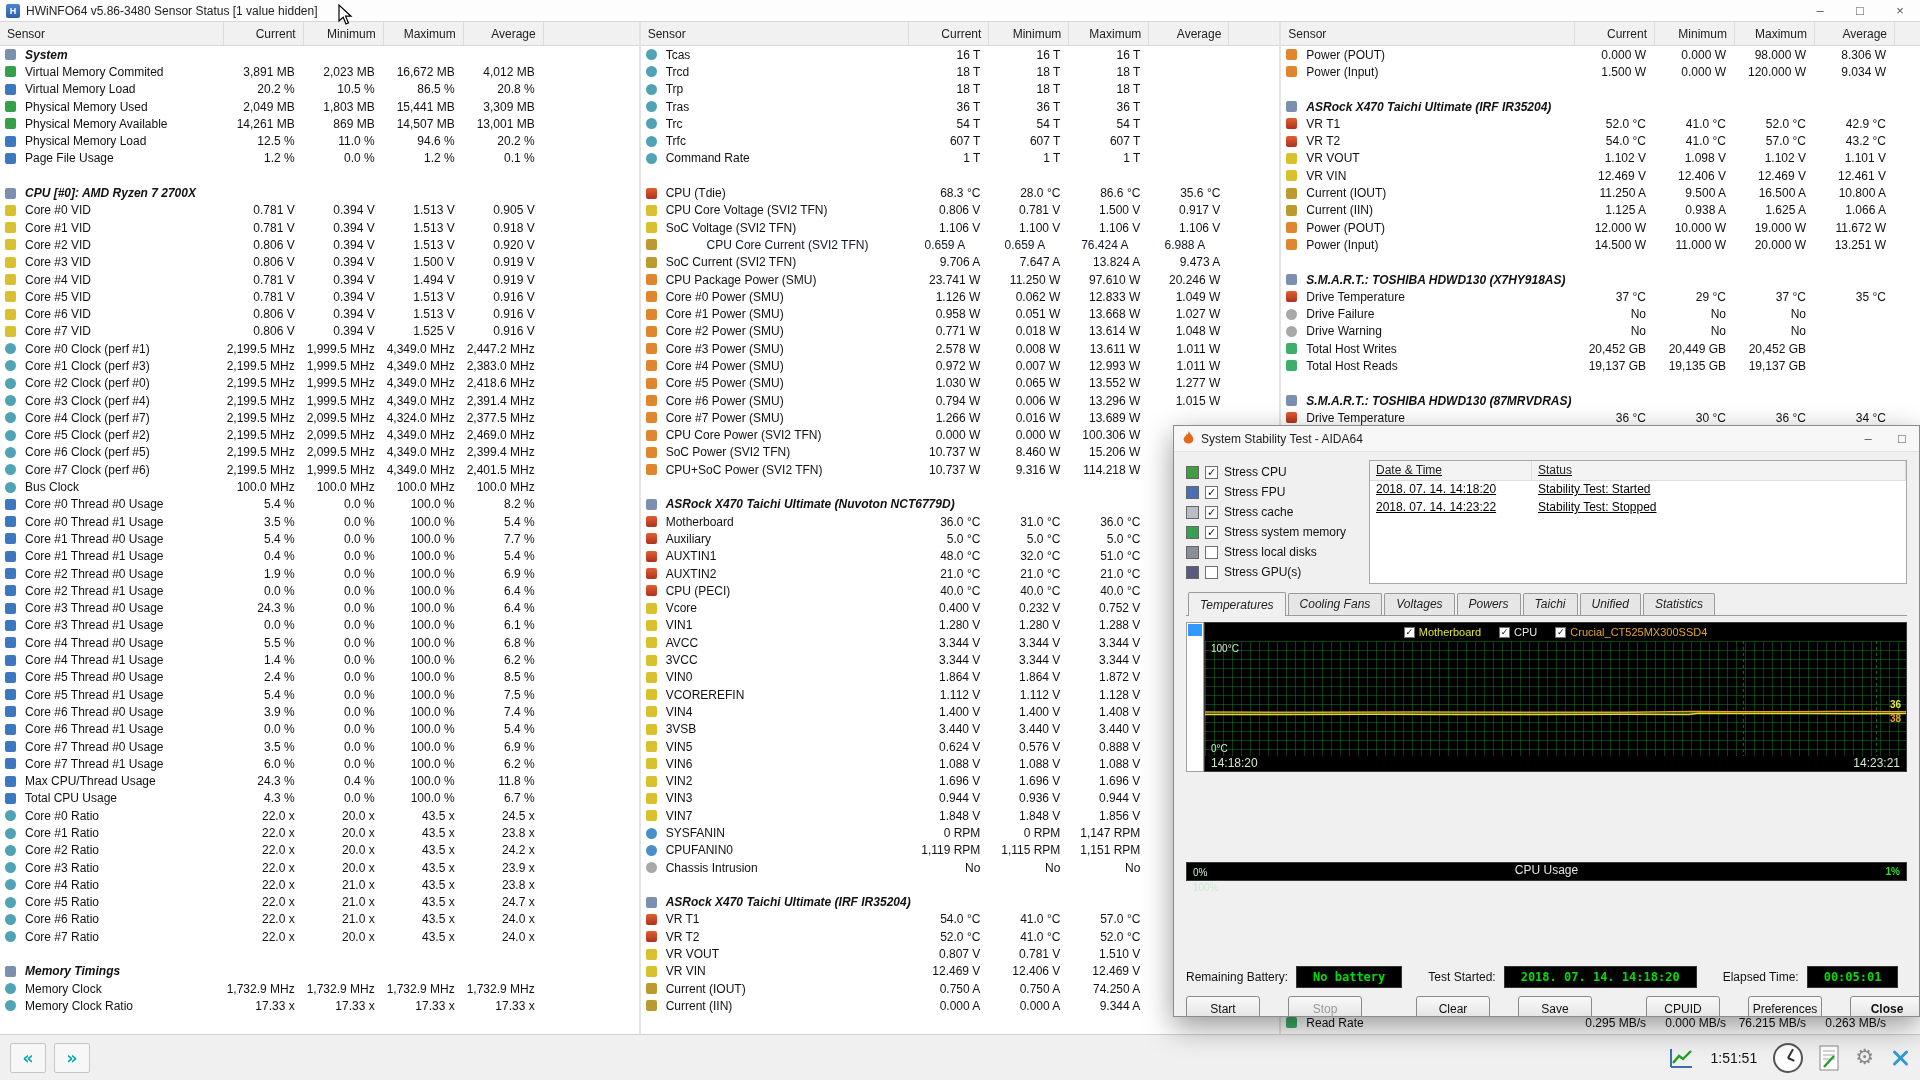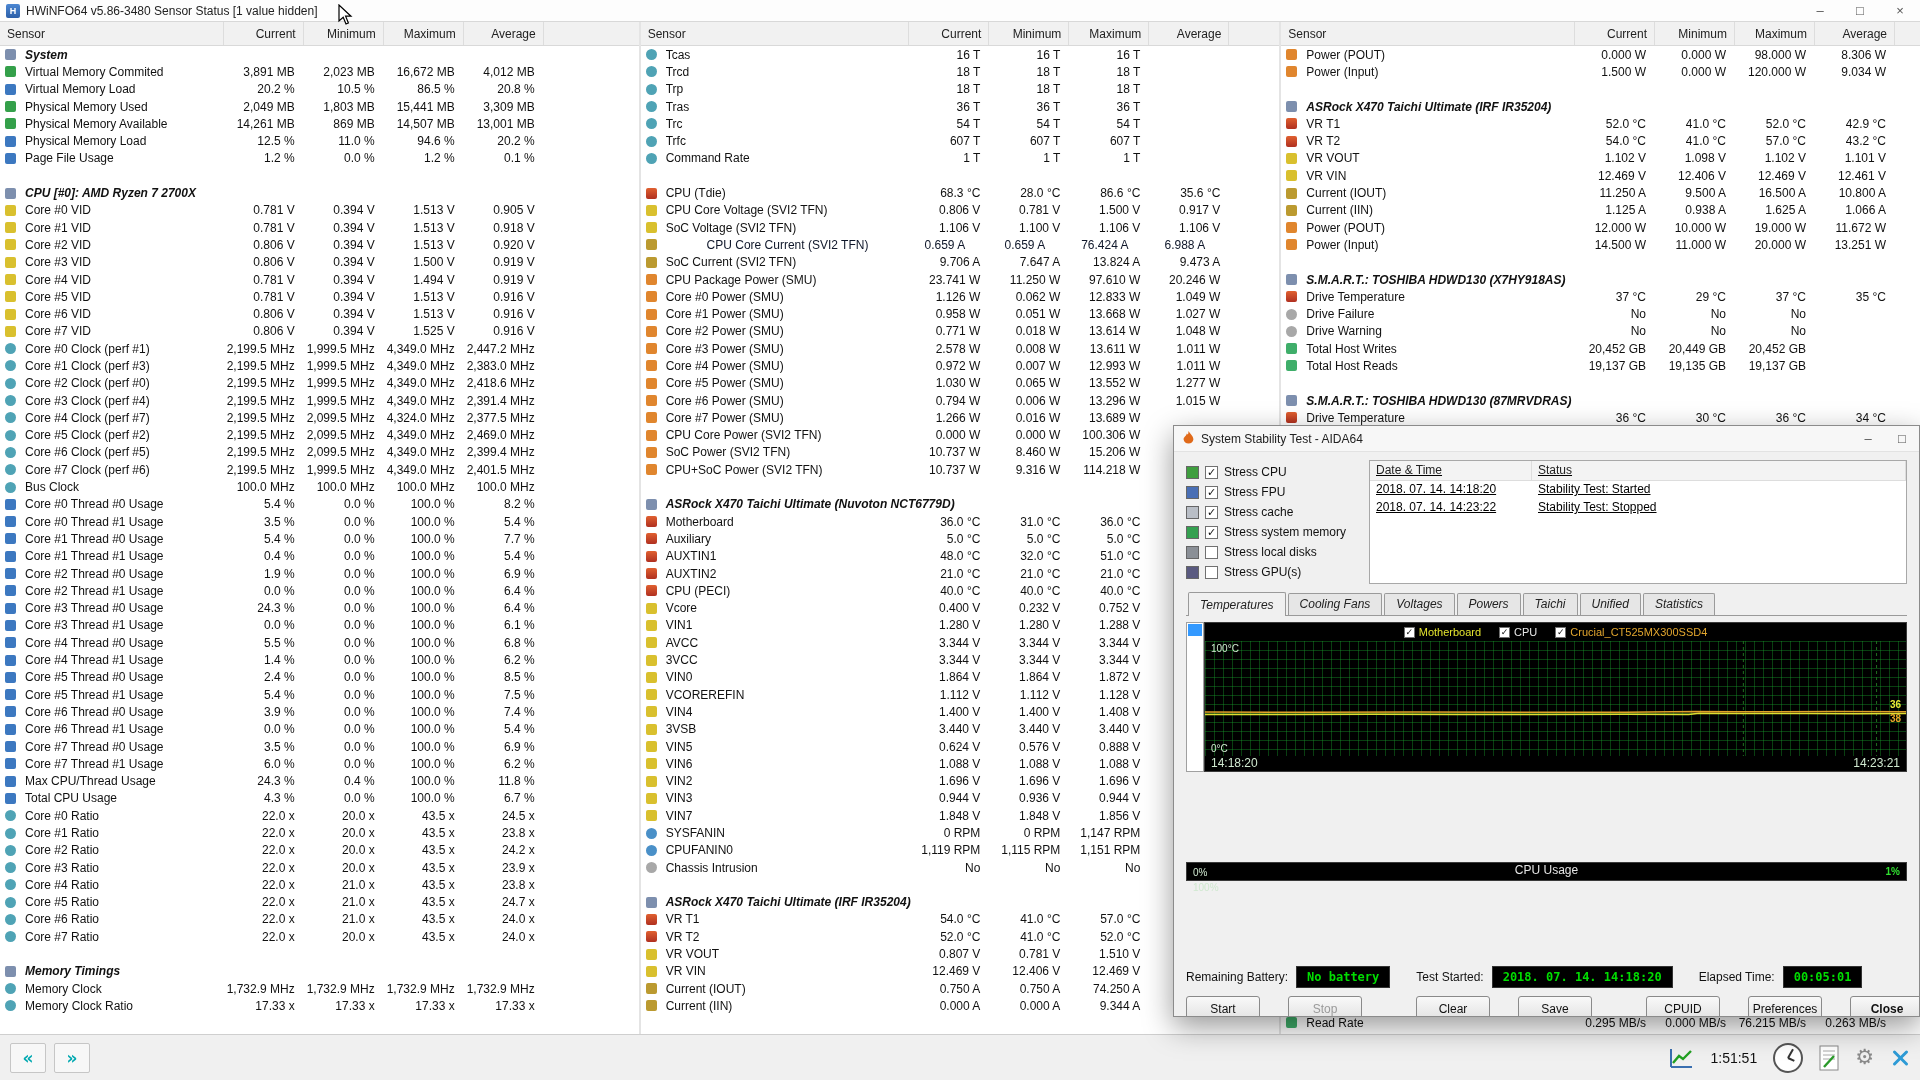--- a/index.html
+++ b/index.html
@@ -104,21 +104,21 @@
   .ylab.top { top:2px; } .ylab.bot { bottom:2px; }
   .vlab { position:absolute; right:5px; font-size:10px; font-weight:bold; z-index:2; }
   .v1 { top:50%; color:#e8e838; } .v2 { top:63%; color:#e8a828; }
   .timerow { height:15px; display:flex; justify-content:space-between; padding:0 6px; font-size:12px; color:#cfe8cf; flex:0 0 auto; }
 
   .graph2 { margin-top:24px; height:150px; display:flex; flex:0 0 auto;align-items:center; }
   .gtitle { height:17px; text-align:center; color:#e4e4e4; font-size:12px; flex:0 0 auto; }
   .cur-usage { position:absolute; right:6px; bottom:3px; font-size:10px; font-weight:bold; color:#30e030; z-index:2; }
 
   .aida-footer { display:flex; align-items:center; margin-top:20px; font-size:12px; color:#111; flex:0 0 auto; }
-  .lcd { background:#000; color:#00dd00; font-family:"DejaVu Sans Mono",monospace; font-weight:bold; font-size:12px; padding:3px 10px; border:1px solid #333; margin-left:8px; white-space:nowrap; }
+  .lcd { background:#000; color:#00dd00; font-family:"DejaVu Sans Mono",monospace; font-weight:bold; font-size:12px; padding:3px 16px; border:1px solid #333; margin-left:8px; white-space:nowrap; }
   .f-gap { width:26px; }
 
   .aida-buttons { display:flex; gap:28px; margin-top:8px; align-items:center; flex:0 0 auto; }
   .btn { min-width:74px; height:25px; background:linear-gradient(#f9f9f9,#e2e2e2); border:1px solid #8a8a8a; border-radius:3px; font-size:12px; color:#111; display:flex; align-items:center; justify-content:center; }
   .btn.disabled { color:#9a9a9a; }
   .btn.gap { margin-left:26px;text-align:right; }
   .btn.push { margin-left:auto;font-weight:bold; }
 
   .cursor { position:absolute; left:338px; top:4px; z-index:50; }
 </style>

